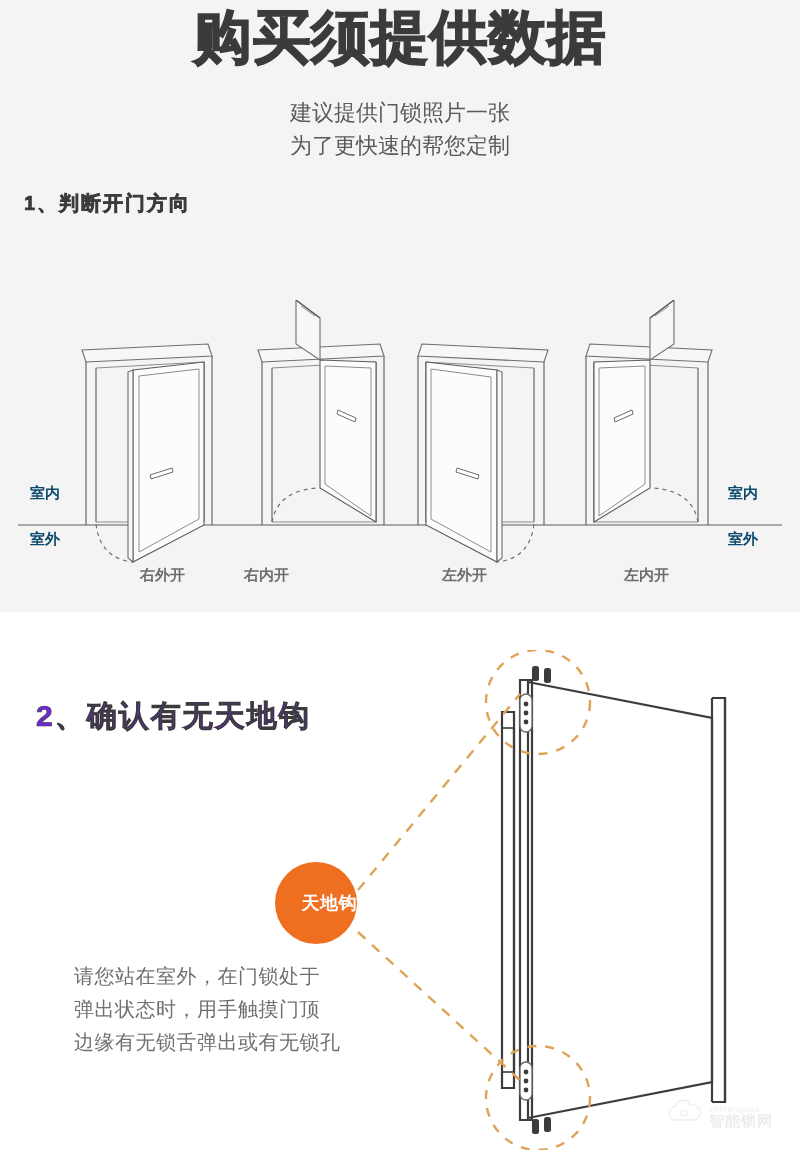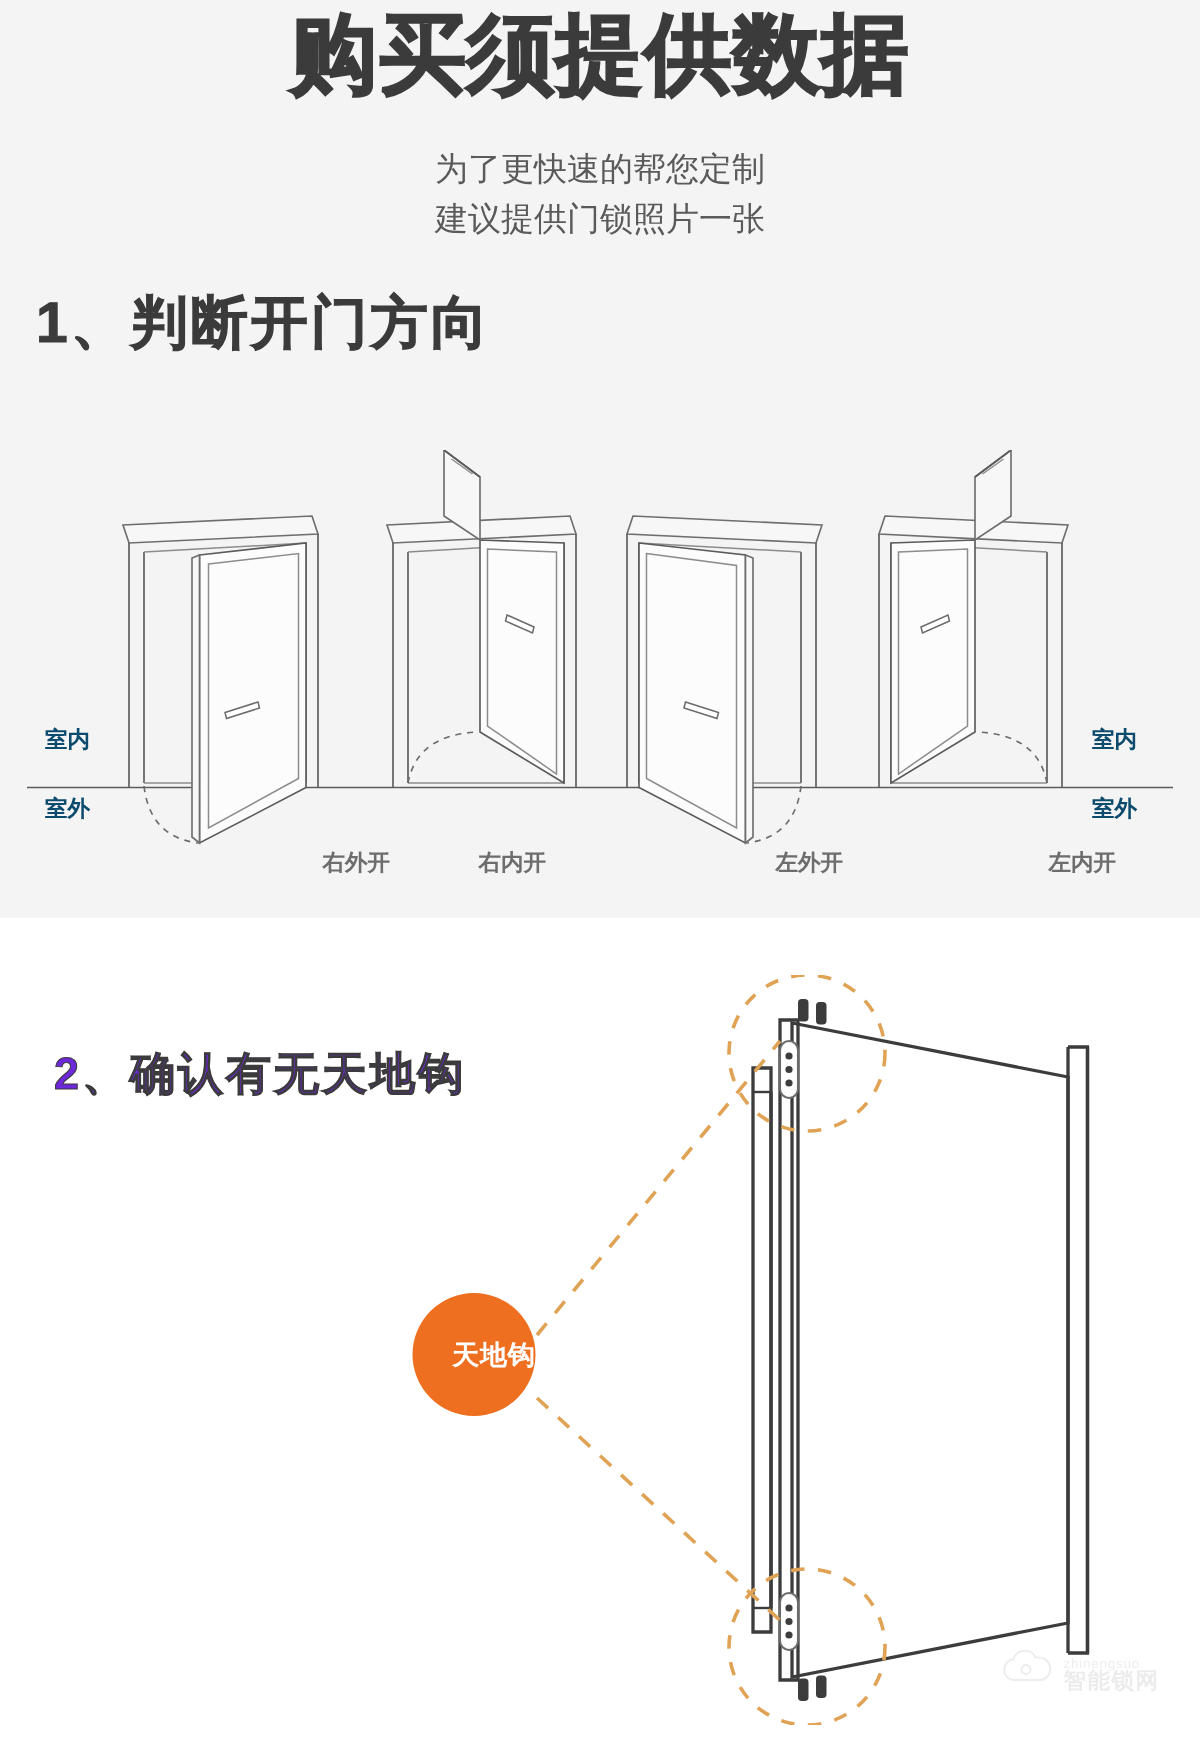--- a/index.html
+++ b/index.html
@@ -24,29 +24,29 @@
     letter-spacing:1px;
     -webkit-text-stroke:1.6px #3b3b3b;
   }
   .subtitle{
     position:absolute;left:0;top:96px;width:800px;
     text-align:center;color:#5a5a5a;
     font-size:22px;line-height:33px;font-weight:500;
   }
   .step1{
     position:absolute;left:24px;top:190px;
-    font-size:38px;font-weight:bold;color:#3b3b3b;
+    font-size:20px;font-weight:bold;color:#3b3b3b;
     letter-spacing:2px;
     -webkit-text-stroke:0.7px #3b3b3b;
   }
   .doorstage{position:absolute;left:0;top:300px;width:800px;height:312px;}
   .doorcap{
     position:absolute;top:566px;
     font-size:15px;color:#6d6d6d;font-weight:bold;
-    text-align:right;width:120px;
+    text-align:left;width:120px;
   }
   .sidelab{
     position:absolute;font-size:15px;color:#0c4a6e;font-weight:bold;
   }
 
   
   .sec2{position:absolute;left:0;top:612px;width:800px;height:556px;background:#fff;}
   .step2{
     position:absolute;left:36px;top:84px;
     font-size:30px;font-weight:bold;color:#6d28d9;
@@ -81,22 +81,22 @@
 </head>
 <body>
 
 <div class="page">
 
   <div class="sec1">
 
     <div class="title">购买须提供数据</div>
 
     <div class="subtitle">
+      <div>建议提供门锁照片一张</div>
       <div>为了更快速的帮您定制</div>
-      <div>建议提供门锁照片一张</div>
     </div>
 
     <div class="step1">1、判断开门方向</div>
 
     <div class="doorstage">
       <svg width="800" height="312" viewBox="0 0 800 312">
         <defs>
           <style>
             .ln{fill:none;stroke:#5b5b5b;stroke-width:1.1;}
             .lnt{fill:none;stroke:#8c8c8c;stroke-width:1;}
@@ -247,20 +247,25 @@
 
   <svg style="position:absolute;left:0;top:612px;" width="800" height="556" viewBox="0 0 800 556">
     <line x1="358" y1="278" x2="520" y2="82" stroke="#e0a355" stroke-width="2.4" stroke-dasharray="10 9"></line>
     <line x1="358" y1="320" x2="522" y2="470" stroke="#e0a355" stroke-width="2.4" stroke-dasharray="10 9"></line>
   </svg>
 
   <div class="bubble">
     <span>天地钩</span>
   </div>
 
+  <div class="para">
+    <div>请您站在室外，在门锁处于</div>
+    <div>弹出状态时，用手触摸门顶</div>
+    <div>边缘有无锁舌弹出或有无锁孔</div>
+  </div>
 
   <div class="wm">
     <svg width="40" height="30" viewBox="0 0 40 30">
       <path d="M10,22 a7,7 0 0 1 0.5,-13.8 a8,8 0 0 1 15,-1 a6.5,6.5 0 0 1 4,14.8 Z" fill="none" stroke="#8d8d8d" stroke-width="1.3"></path>
       <circle cx="19" cy="15" r="3" fill="none" stroke="#8d8d8d" stroke-width="1.2"></circle>
     </svg>
     <div class="wm-txt">
       <span>zhinengsuo</span>
       <b>智能锁网</b>
     </div>

